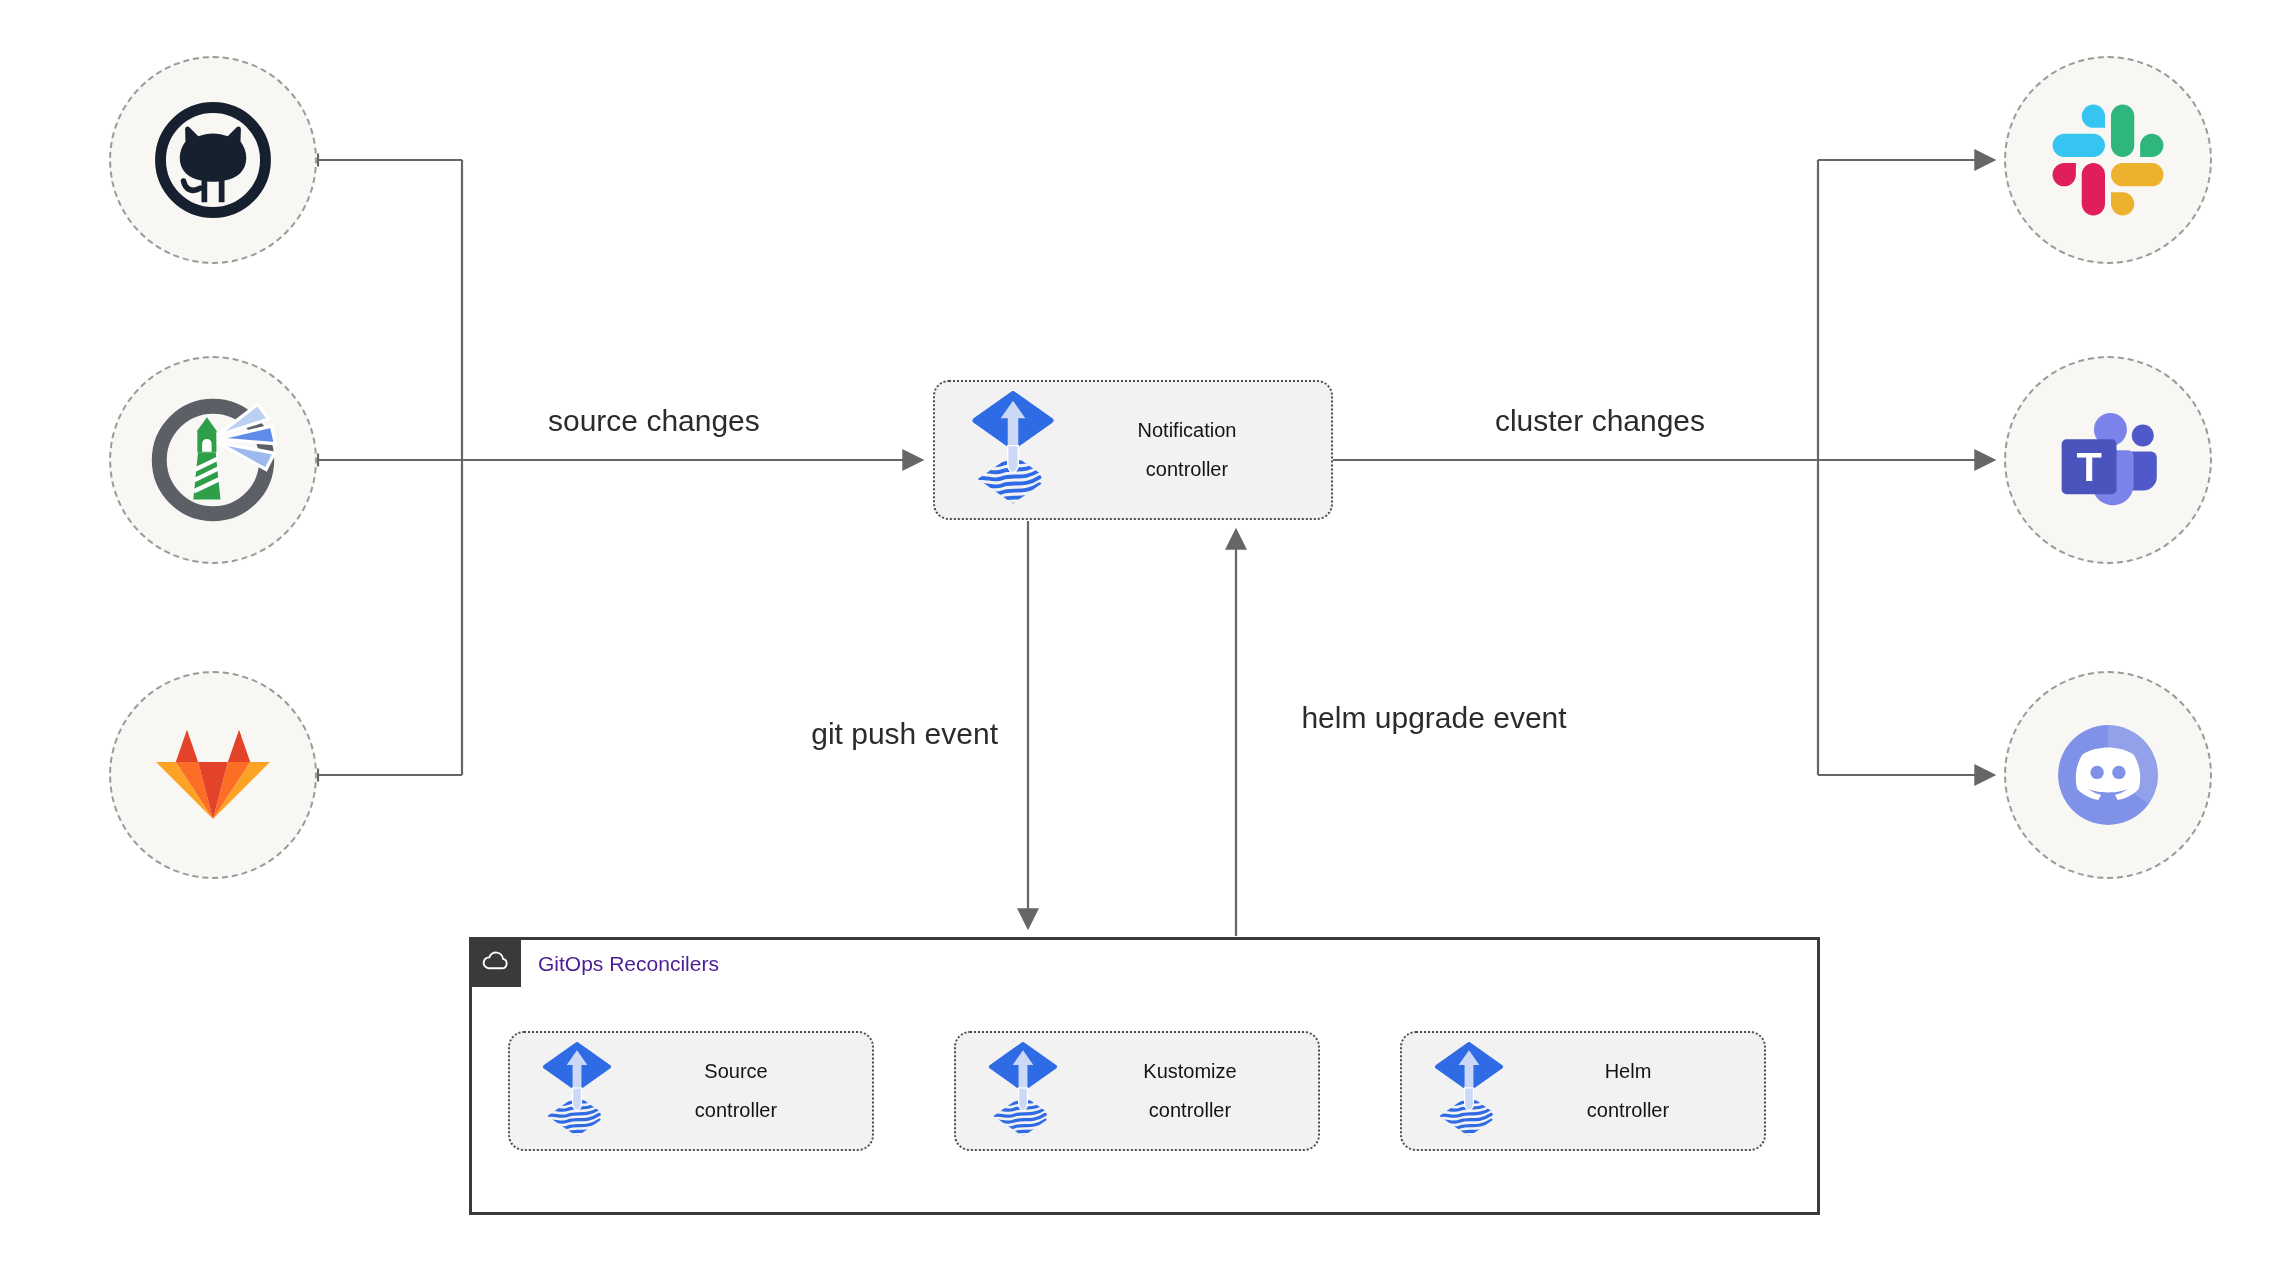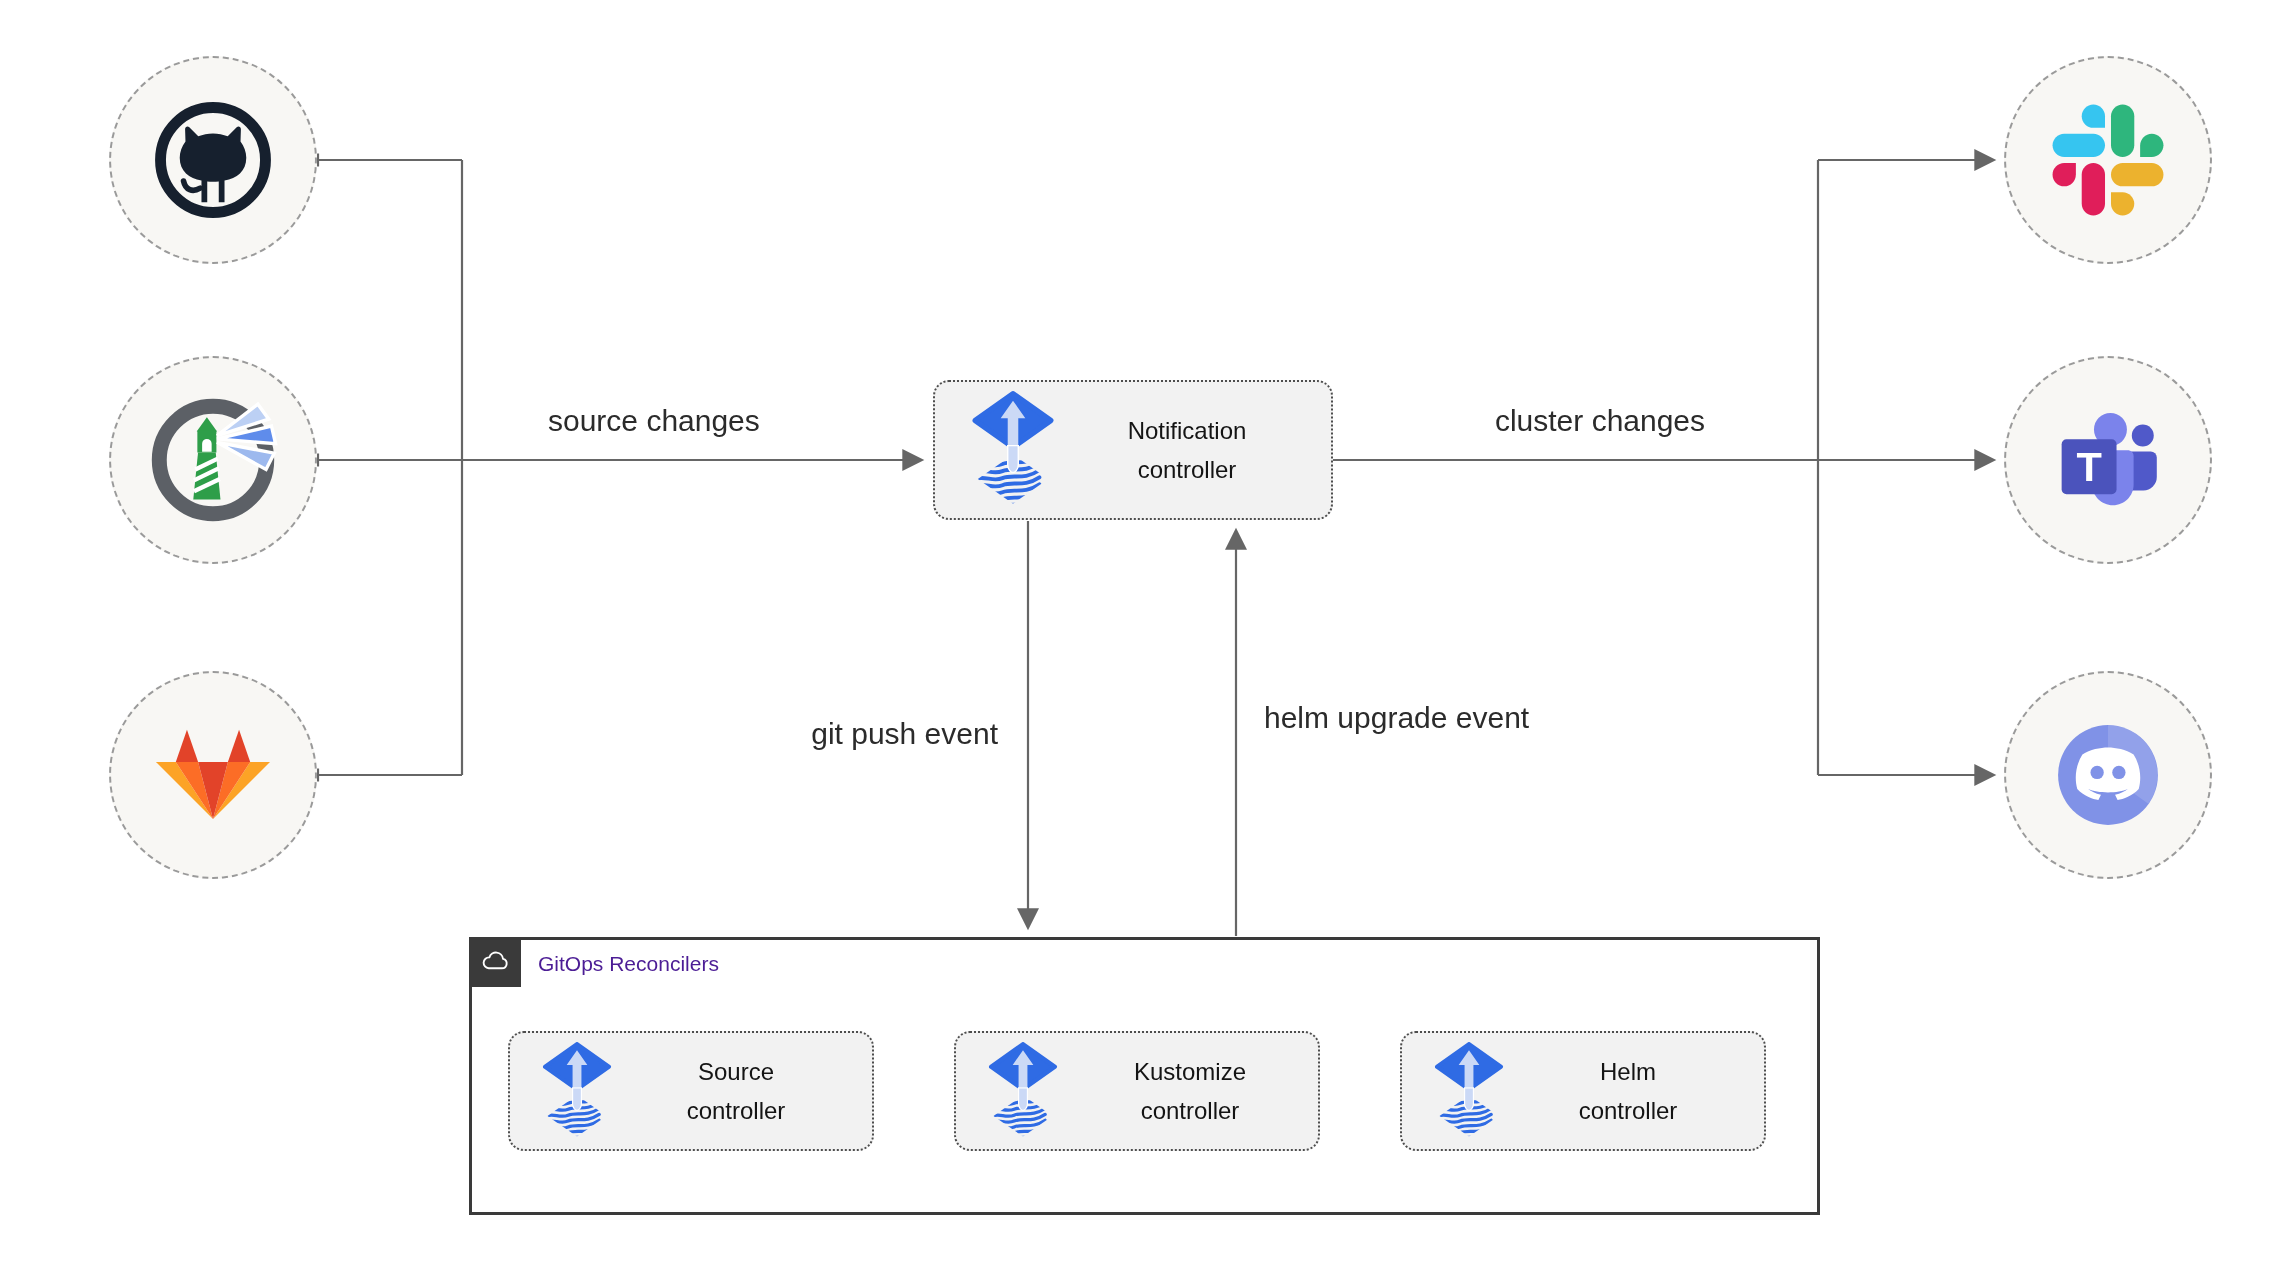--- a/index.html
+++ b/index.html
@@ -3,21 +3,21 @@
 <meta charset="utf-8">
 <style>
   html,body{margin:0;padding:0;background:#ffffff;}
   .canvas{position:relative;width:2292px;height:1284px;background:#ffffff;overflow:hidden;
           font-family:"Liberation Sans",sans-serif;}
   .wires{position:absolute;left:0;top:0;pointer-events:none;}
   .node{position:absolute;width:208px;height:208px;border:2px dashed #9a9a9a;border-radius:50%;
         background:#f8f7f4;display:flex;align-items:center;justify-content:center;box-sizing:border-box;}
   .ctrl-box{position:absolute;background:#f2f2f2;border:2px dotted #4d4d4d;border-radius:16px;
         box-sizing:border-box;display:flex;align-items:center;}
-  .ctrl-box .txt{flex:1;text-align:center;font-size:24px;line-height:39px;color:#141414;padding-right:14px;}
+  .ctrl-box .txt{flex:1;text-align:center;font-size:20px;line-height:39px;color:#141414;padding-right:14px;}
   .elabel{position:absolute;font-size:30px;color:#2b2b2b;}
   .container{position:absolute;left:469px;top:937px;width:1351px;height:278px;border:3px solid #3a3a3a;
         background:#ffffff;box-sizing:border-box;}
   .badge{position:absolute;left:-3px;top:-3px;width:52px;height:50px;background:#3a3a3a;
         display:flex;align-items:center;justify-content:center;}
   .container-label{position:absolute;left:66px;top:8px;font-size:21px;color:#4c1d95;line-height:32px;}
   .hiddendefs{position:absolute;width:0;height:0;overflow:hidden;}
 </style>
 </head>
 <body>
@@ -147,21 +147,21 @@
       <path d="M50 11 A39 39 0 0 1 81.5 72.5 L50 50 Z" fill="#ffffff" opacity="0.14"></path>
       <path fill="#ffffff" d="M30 34 C36 30 44 28.5 50 28.5 C56 28.5 64 30 70 34 C75 42 76.5 52 74 61 C69 66.5 62 69 57.5 69.5 L55.5 65.5 C60 64.5 63 63 65.5 61 C58 64.5 42 64.5 34.5 61 C37 63 40 64.5 44.5 65.5 L42.5 69.5 C38 69 31 66.5 26 61 C23.5 52 25 42 30 34 Z"></path>
       <circle cx="41.5" cy="48" r="5.2" fill="#8092e7"></circle>
       <circle cx="58.5" cy="48" r="5.2" fill="#8092e7"></circle>
     </svg>
   </div>
 
   <div class="elabel" style="left:548px;top:404px;width:300px;">source changes</div>
   <div class="elabel" style="left:1450px;top:404px;width:300px;text-align:center;">cluster changes</div>
   <div class="elabel" style="left:700px;top:717px;width:298px;text-align:right;">git push event</div>
-  <div class="elabel" style="left:1264px;top:701px;width:340px;text-align:left;">helm upgrade event</div>
+  <div class="elabel" style="left:1264px;top:701px;width:340px;text-align:center;">helm upgrade event</div>
 
   <div class="ctrl-box" style="left:933px;top:380px;width:400px;height:140px;">
     <svg width="88" height="118" viewBox="0 0 100 134" style="margin-left:34px;">
         <use href="#fluxsym"></use>
       </svg>
     <div class="txt">
       <div>Notification</div>
       <div>controller</div>
     </div>
   </div>

